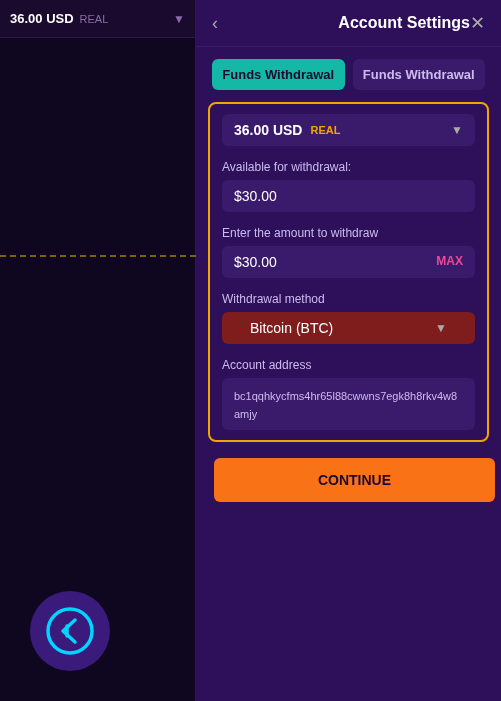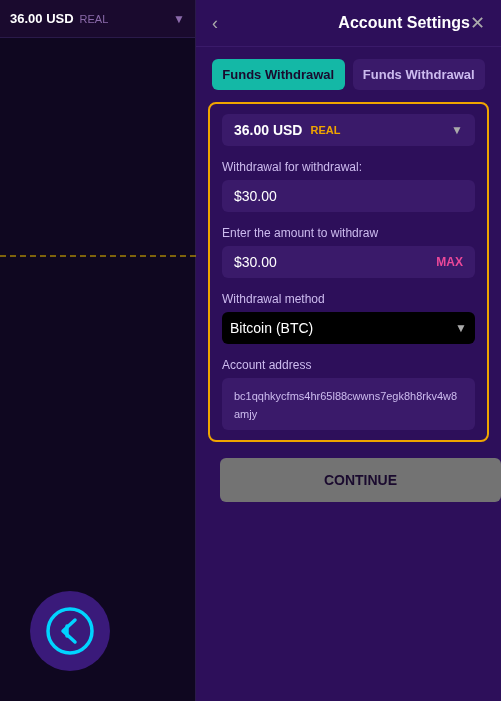--- a/index.html
+++ b/index.html
@@ -191,42 +191,42 @@
       margin-bottom: 6px;
     }
 
     
     .input-field {
       background: #3a1a6a;
       border-radius: 6px;
       padding: 8px 12px;
       margin-bottom: 14px;
       display: flex;
-      align-items: center;
+      align-items: flex-start;
       position: relative;
     }
 
     .input-value {
       color: #ffffff;
       font-size: 14px;
     }
 
     .input-max {
       margin-left: auto;
       color: #ec4899;
       font-size: 12px;
       font-weight: bold;
       cursor: pointer;
     }
 
     
     .dropdown-field {
-      background: #000000;
-      border-radius: 6px;
-      padding: 8px 8px;
+      background: #7f1d1d;
+      border-radius: 6px;
+      padding: 8px 28px;
       margin-bottom: 14px;
       display: flex;
       align-items: center;
       cursor: pointer;
     }
 
     .dropdown-value {
       color: #ffffff;
       font-size: 14px;
     }
@@ -245,22 +245,22 @@
     }
 
     .wallet-address-text {
       color: #ccbbee;
       font-size: 11px;
       word-break: break-all;
     }
 
     
     .continue-btn {
-      margin: 4px 12px 0 24px;
-      background: #737373;
+      margin: 4px 12px 0 18px;
+      background: #f97316;
       color: #1a0a2e;
       border: none;
       border-radius: 6px;
       padding: 14px;
       font-size: 14px;
       font-weight: bold;
       cursor: pointer;
       width: calc(100% - 24px);
       text-align: center;
     }
@@ -301,21 +301,21 @@
   </div>
 
   <div class="content-bordered">
 
     <div class="account-selector">
       <span class="account-selector-text">36.00 USD</span>
       <span class="account-selector-badge">REAL</span>
       <span class="account-selector-arrow">▼</span>
     </div>
 
-    <div class="field-label">Withdrawal for withdrawal:</div>
+    <div class="field-label">Available for withdrawal:</div>
     <div class="input-field">
       <span class="input-value">$30.00</span>
     </div>
 
     <div class="field-label">Enter the amount to withdraw</div>
     <div class="input-field">
       <span class="input-value">$30.00</span>
       <span class="input-max">MAX</span>
     </div>
 

